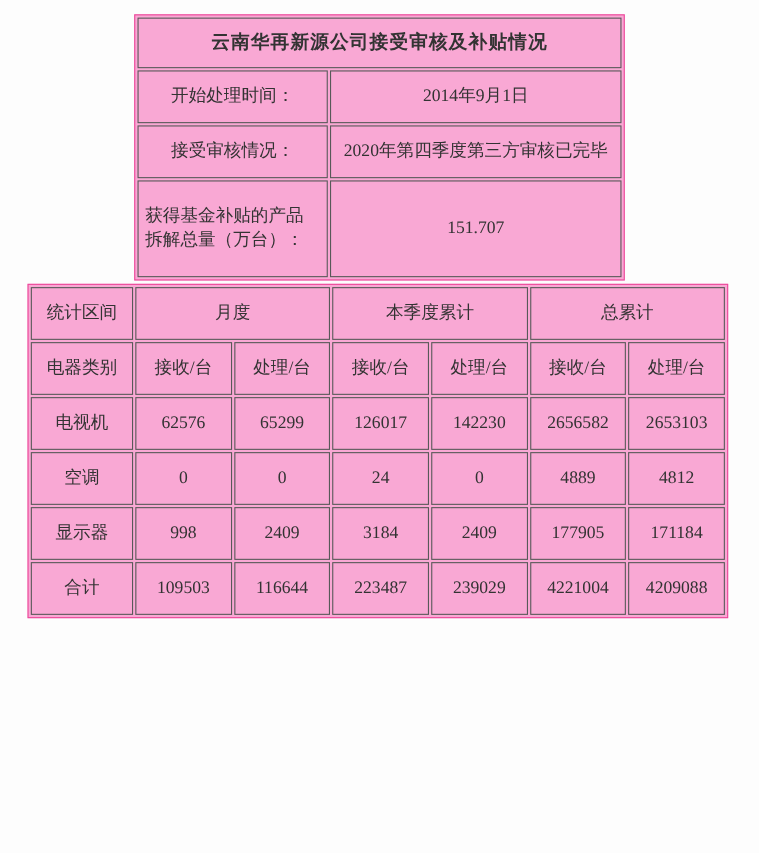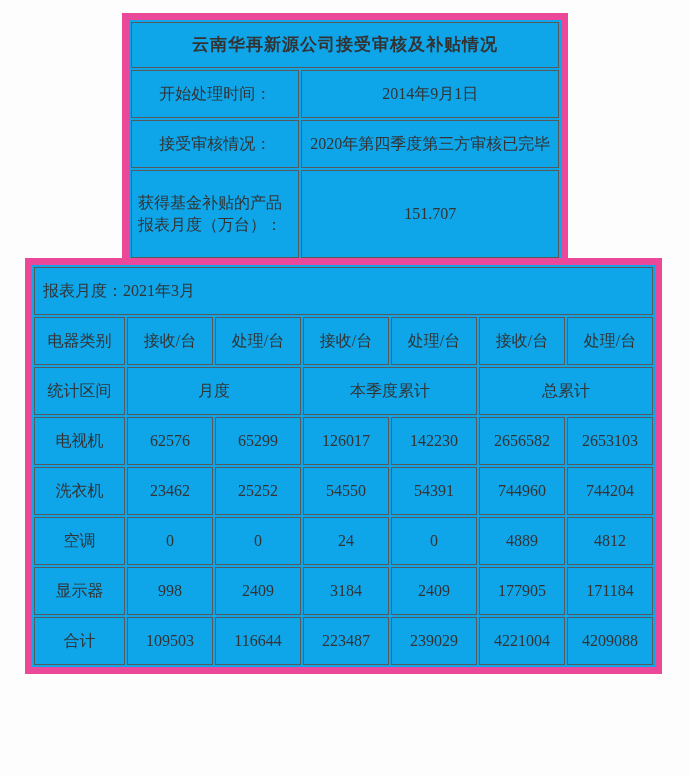--- a/index.html
+++ b/index.html
@@ -14,22 +14,22 @@
   }
   .canvas {
     position: relative;
     width: 690px;
     height: 775px;
     overflow: hidden;
   }
   table {
     border-collapse: separate;
     border-spacing: 2px;
-    border: 7px solid #ec4899;
-    background: #0ea5e9;
+    border: 1px solid #ec4899;
+    background: #f9a8d4;
     table-layout: fixed;
     position: absolute;
   }
   td {
     border: 1px solid #595959;
     text-align: center;
     vertical-align: middle;
     font-size: 16px;
     padding: 2px 6px;
     overflow: hidden;
@@ -83,73 +83,61 @@
       <tr>
         <td class="label-cell">开始处理时间：</td>
         <td>2014年9月1日</td>
       </tr>
       <tr>
         <td class="label-cell">接受审核情况：</td>
         <td>2020年第四季度第三方审核已完毕</td>
       </tr>
       <tr class="tall">
         <td class="label-cell pre-wrap">获得基金补贴的产品
-报表月度（万台）：</td>
+拆解总量（万台）：</td>
         <td>151.707</td>
       </tr>
     </tbody>
   </table>
 
   <table id="report-table">
     <colgroup>
       <col style="width:15.0%">
       <col style="width:14.16%">
       <col style="width:14.16%">
       <col style="width:14.16%">
       <col style="width:14.16%">
       <col style="width:14.16%">
       <col style="width:14.16%">
     </colgroup>
     <tbody>
       <tr>
-        <td colspan="7" class="month-cell">报表月度：2021年3月</td>
+        <td>统计区间</td>
+        <td colspan="2">月度</td>
+        <td colspan="2">本季度累计</td>
+        <td colspan="2">总累计</td>
       </tr>
       <tr>
         <td>电器类别</td>
         <td>接收/台</td>
         <td>处理/台</td>
         <td>接收/台</td>
         <td>处理/台</td>
         <td>接收/台</td>
         <td>处理/台</td>
       </tr>
-      <tr>
-        <td>统计区间</td>
-        <td colspan="2">月度</td>
-        <td colspan="2">本季度累计</td>
-        <td colspan="2">总累计</td>
-      </tr>
 
       <tr>
         <td>电视机</td>
         <td>62576</td>
         <td>65299</td>
         <td>126017</td>
         <td>142230</td>
         <td>2656582</td>
         <td>2653103</td>
-      </tr>
-      <tr>
-        <td>洗衣机</td>
-        <td>23462</td>
-        <td>25252</td>
-        <td>54550</td>
-        <td>54391</td>
-        <td>744960</td>
-        <td>744204</td>
       </tr>
       <tr>
         <td>空调</td>
         <td>0</td>
         <td>0</td>
         <td>24</td>
         <td>0</td>
         <td>4889</td>
         <td>4812</td>
       </tr>

